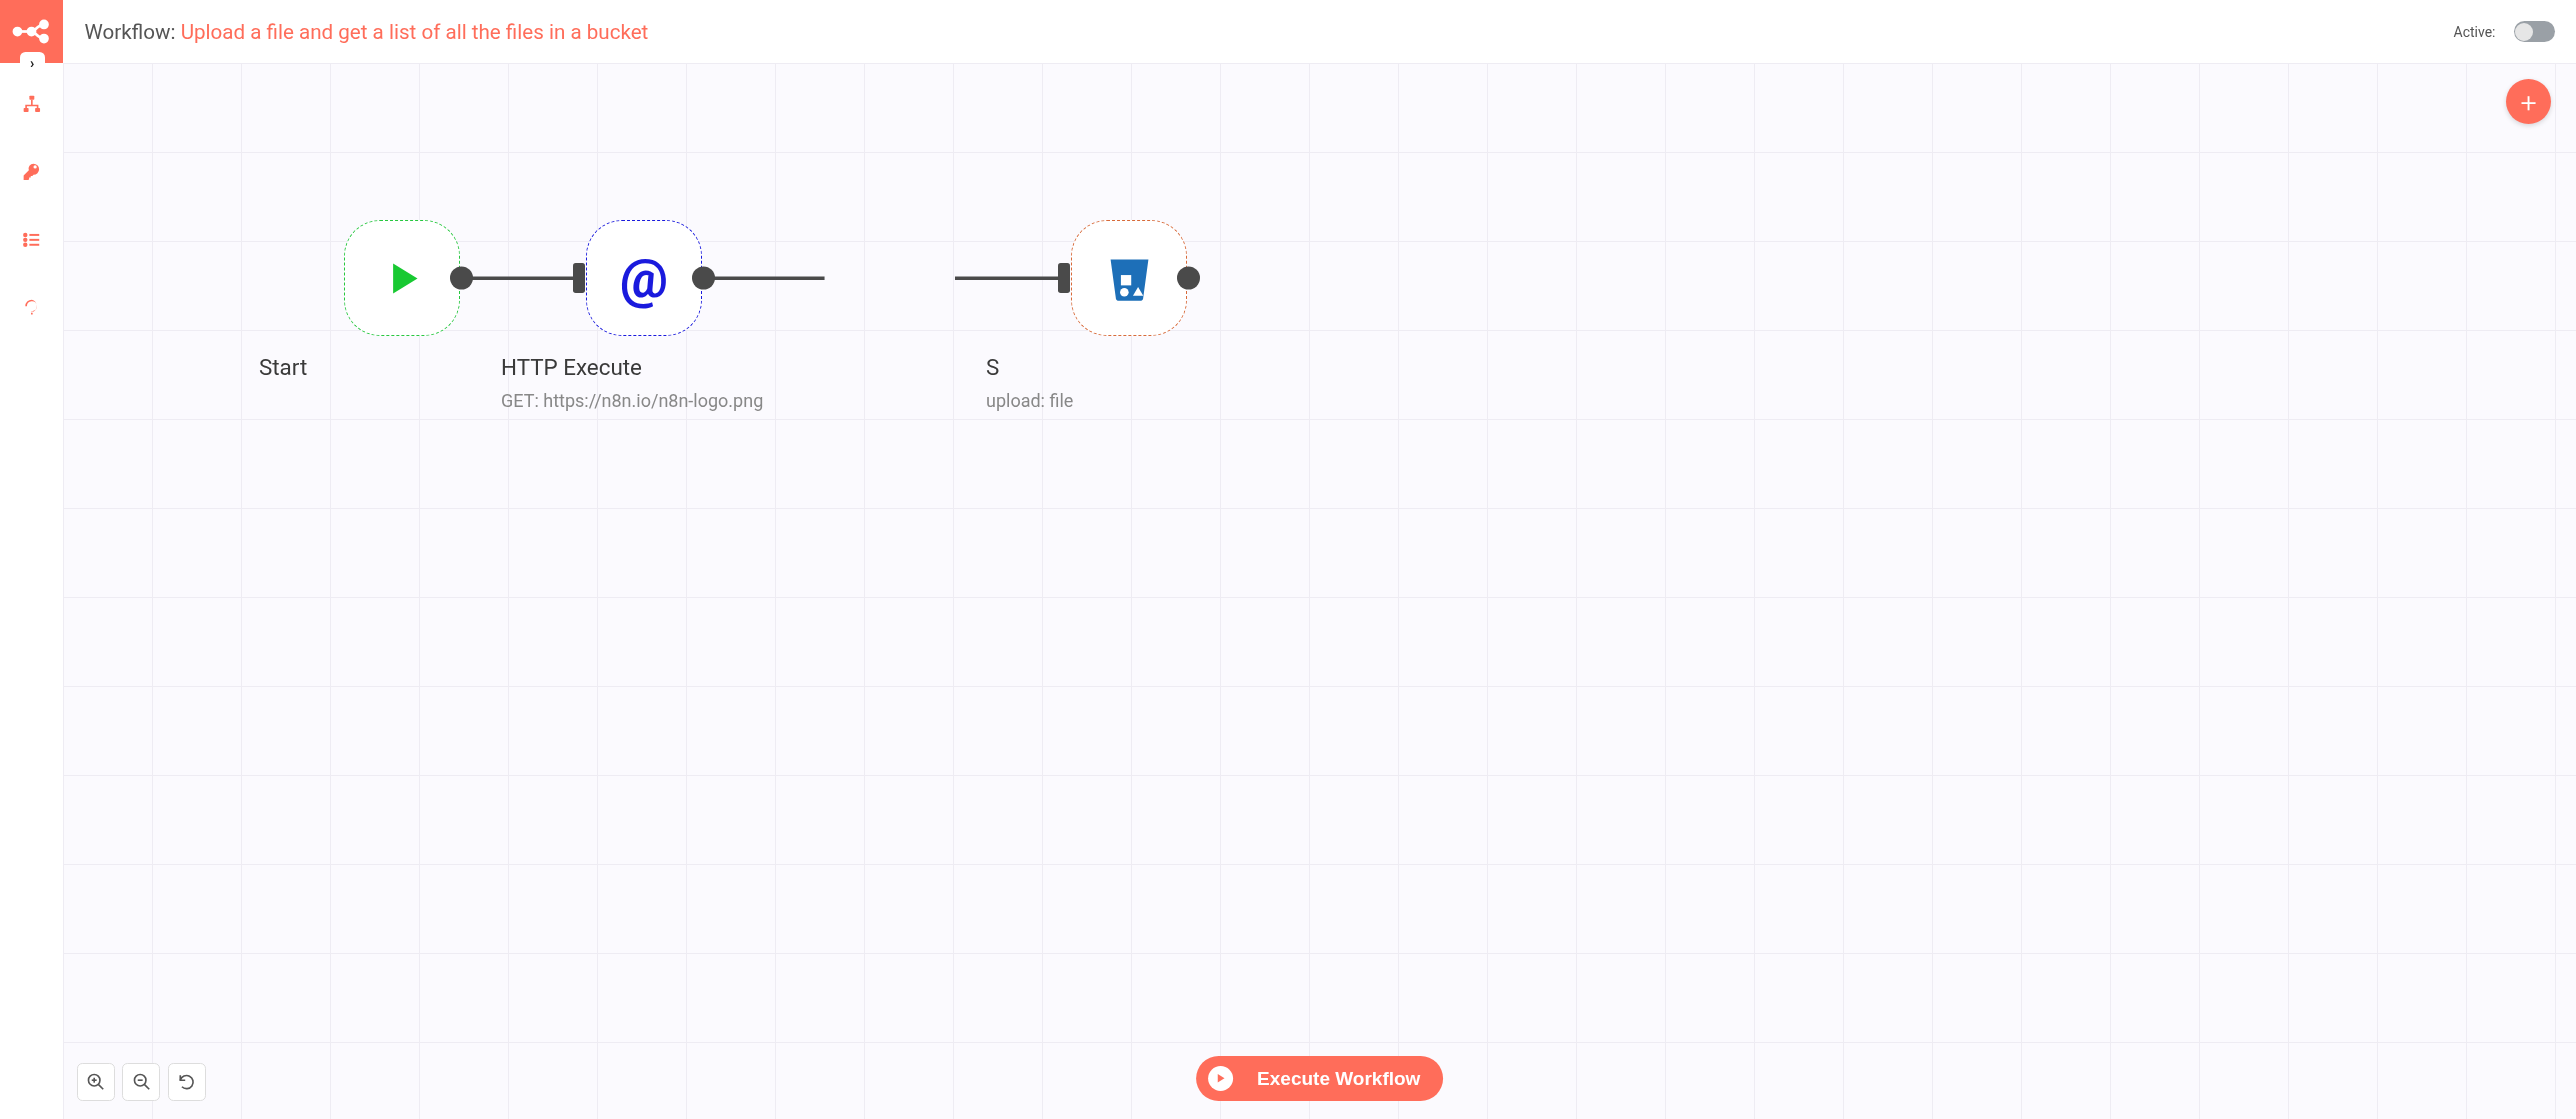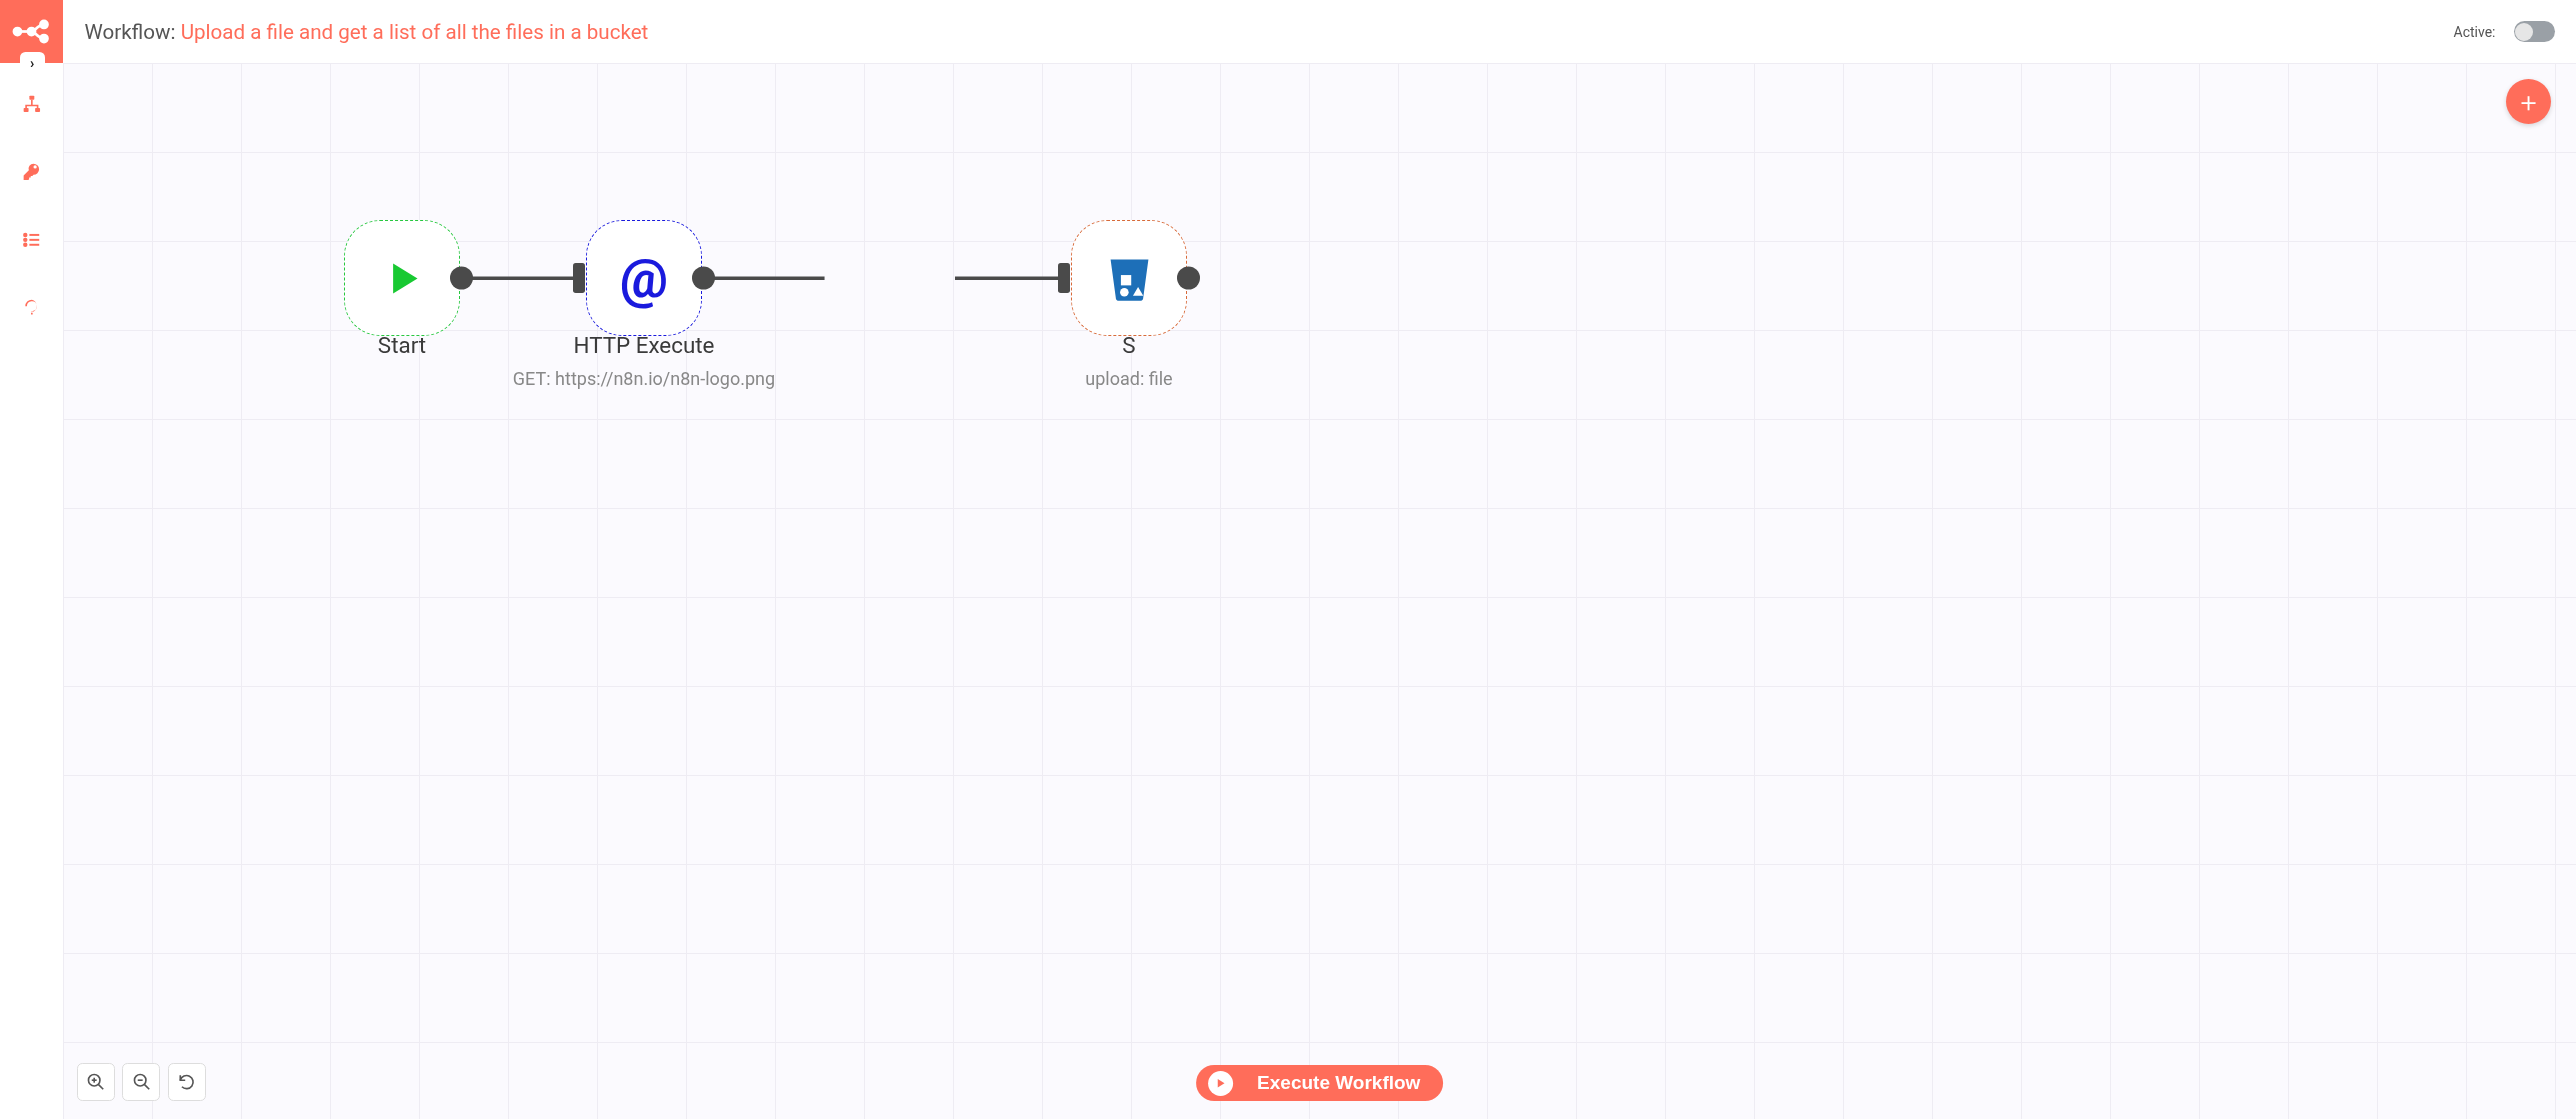--- a/index.html
+++ b/index.html
@@ -35,36 +35,36 @@
   .node { position: absolute; width: 116px; height: 116px; border-radius: 36px; background: #fff; display:flex; align-items:center; justify-content:center; }
   .node.green { border: 1.8px dashed #28c840; }
   .node.blue  { border: 1.8px dashed #1a1add; }
   .node.orange{ border: 1.8px dashed #d86b3a; }
   .node .glyph { font-size: 54px; }
 
   .port { position:absolute; width:23px; height:23px; background:#4a4a4a; border-radius:50%; top:50%; transform:translateY(-50%); }
   .port.right { right:-14.3px; }
   .port.left  { left:-14.3px; border-radius:2.7px; width:12.5px; height:30px; }
 
-  .node-label { position: absolute; top: 111px; left: 50%; transform: translateX(-50%); width: 286px; text-align: center; }
+  .node-label { position: absolute; top: 133px; left: 50%; transform: translateX(-50%); width: 286px; }
   .node-label .ltitle { font-size: 22.4px; color: #3a3a3a; }
   .node-label .lsub { font-size: 18px; color: #888; margin-top: 10px; white-space: nowrap; }
 
   
   .bucket { width: 55px; height: 55px; }
 
   
   .fab { position: absolute; right: 25px; top: 16px; width: 45px; height: 45px; border-radius: 50%; background: #ff6d5a; display: flex; align-items: center; justify-content: center; color: #fff; font-size: 27px; cursor: pointer; box-shadow: 0 1.8px 5.4px rgba(0,0,0,0.15); }
 
   
   .zoom-controls { position: absolute; left: 14.3px; bottom: 18px; display: flex; gap: 7.2px; }
   .zbtn { width: 38px; height: 38px; border: 0.9px solid #ddd; border-radius: 5.4px; background: #fff; display:flex; align-items:center; justify-content:center; cursor:pointer; color:#555; }
   .zbtn svg { width:19.7px; height:19.7px; }
 
-  .execute-btn { position: absolute; left: 50%; bottom: 18px; transform: translateX(-50%); background: #ff6d5a; color: #fff; border: none; border-radius: 23px; height: 36px; padding: 0 23px 0 12.5px; display:flex; align-items:center; gap:24px; font-size: 19px; font-weight: 600; cursor: pointer; }
+  .execute-btn { position: absolute; left: 50%; bottom: 18px; transform: translateX(-50%); background: #ff6d5a; color: #fff; border: none; border-radius: 23px; height: 45px; padding: 0 23px 0 12.5px; display:flex; align-items:center; gap:24px; font-size: 19px; font-weight: 600; cursor: pointer; }
   .execute-btn .play { width: 25px; height: 25px; border-radius: 50%; background: #fff; display:flex; align-items:center; justify-content:center; }
   .execute-btn .play svg { width: 12.5px; height: 12.5px; fill: #ff6d5a; }
 
   .chev { font-size: 14.3px; font-weight: 800; color:#222; }
 </style>
 </head>
 <body>
 
 <div class="sidebar">
   <div class="logo">

